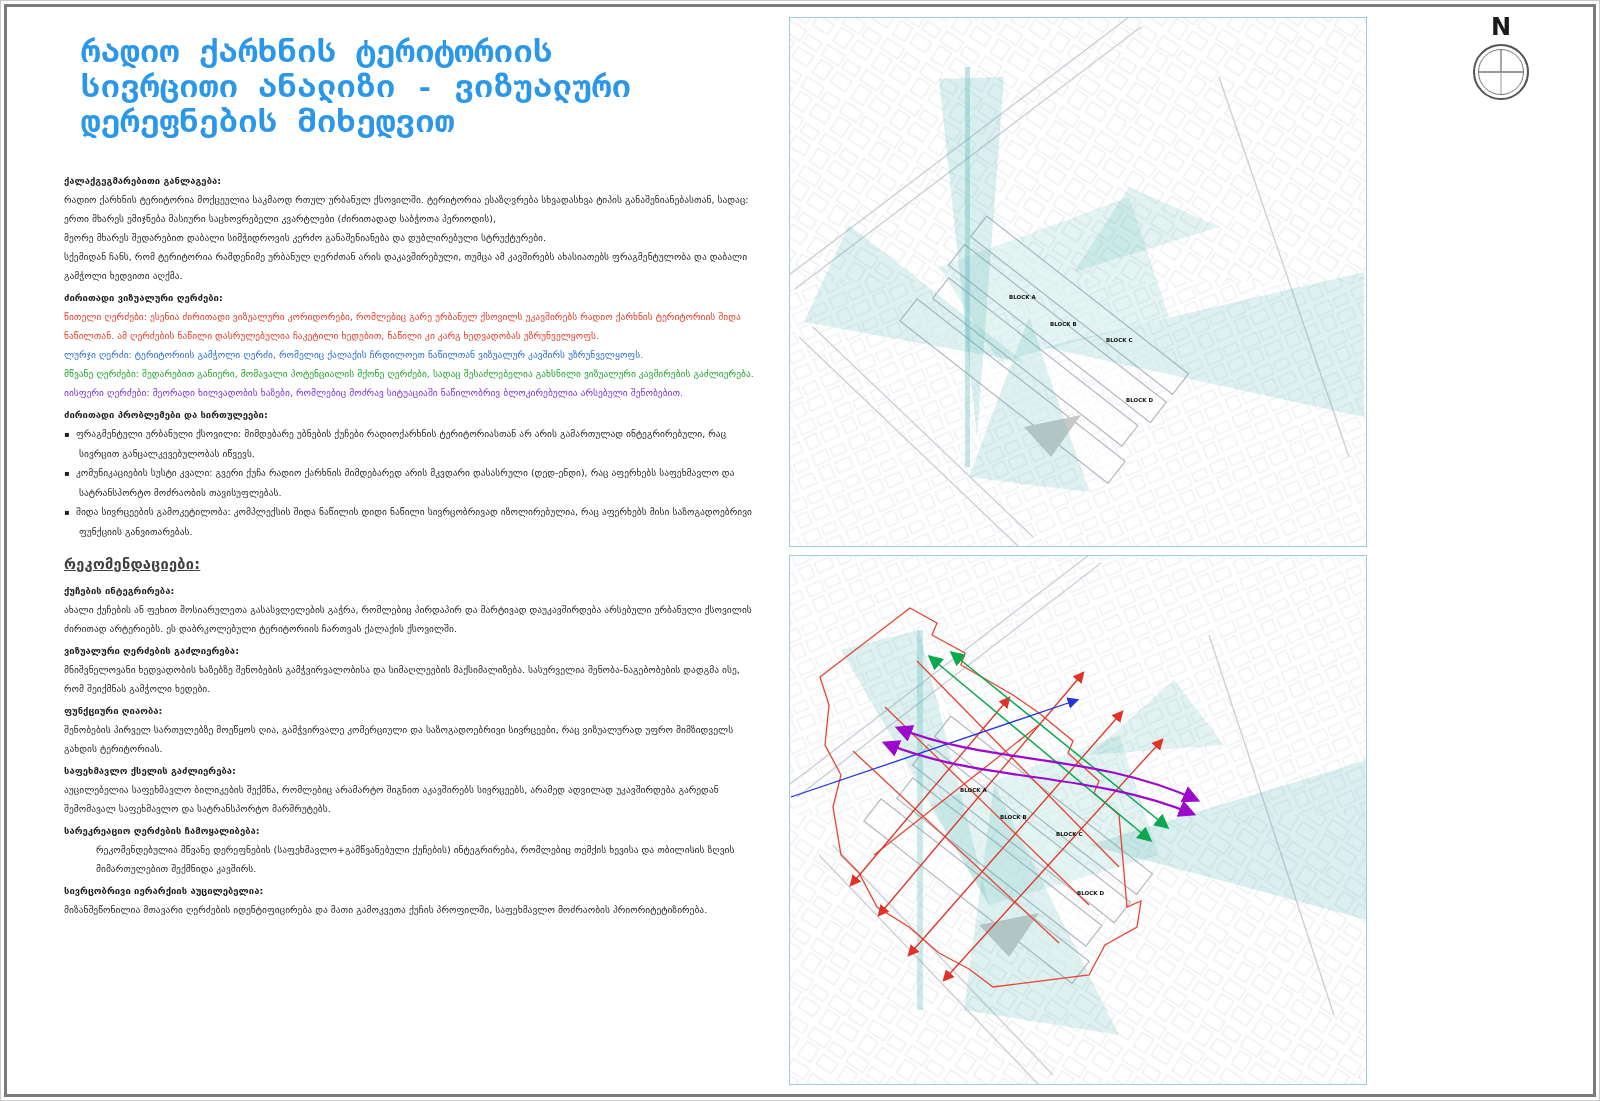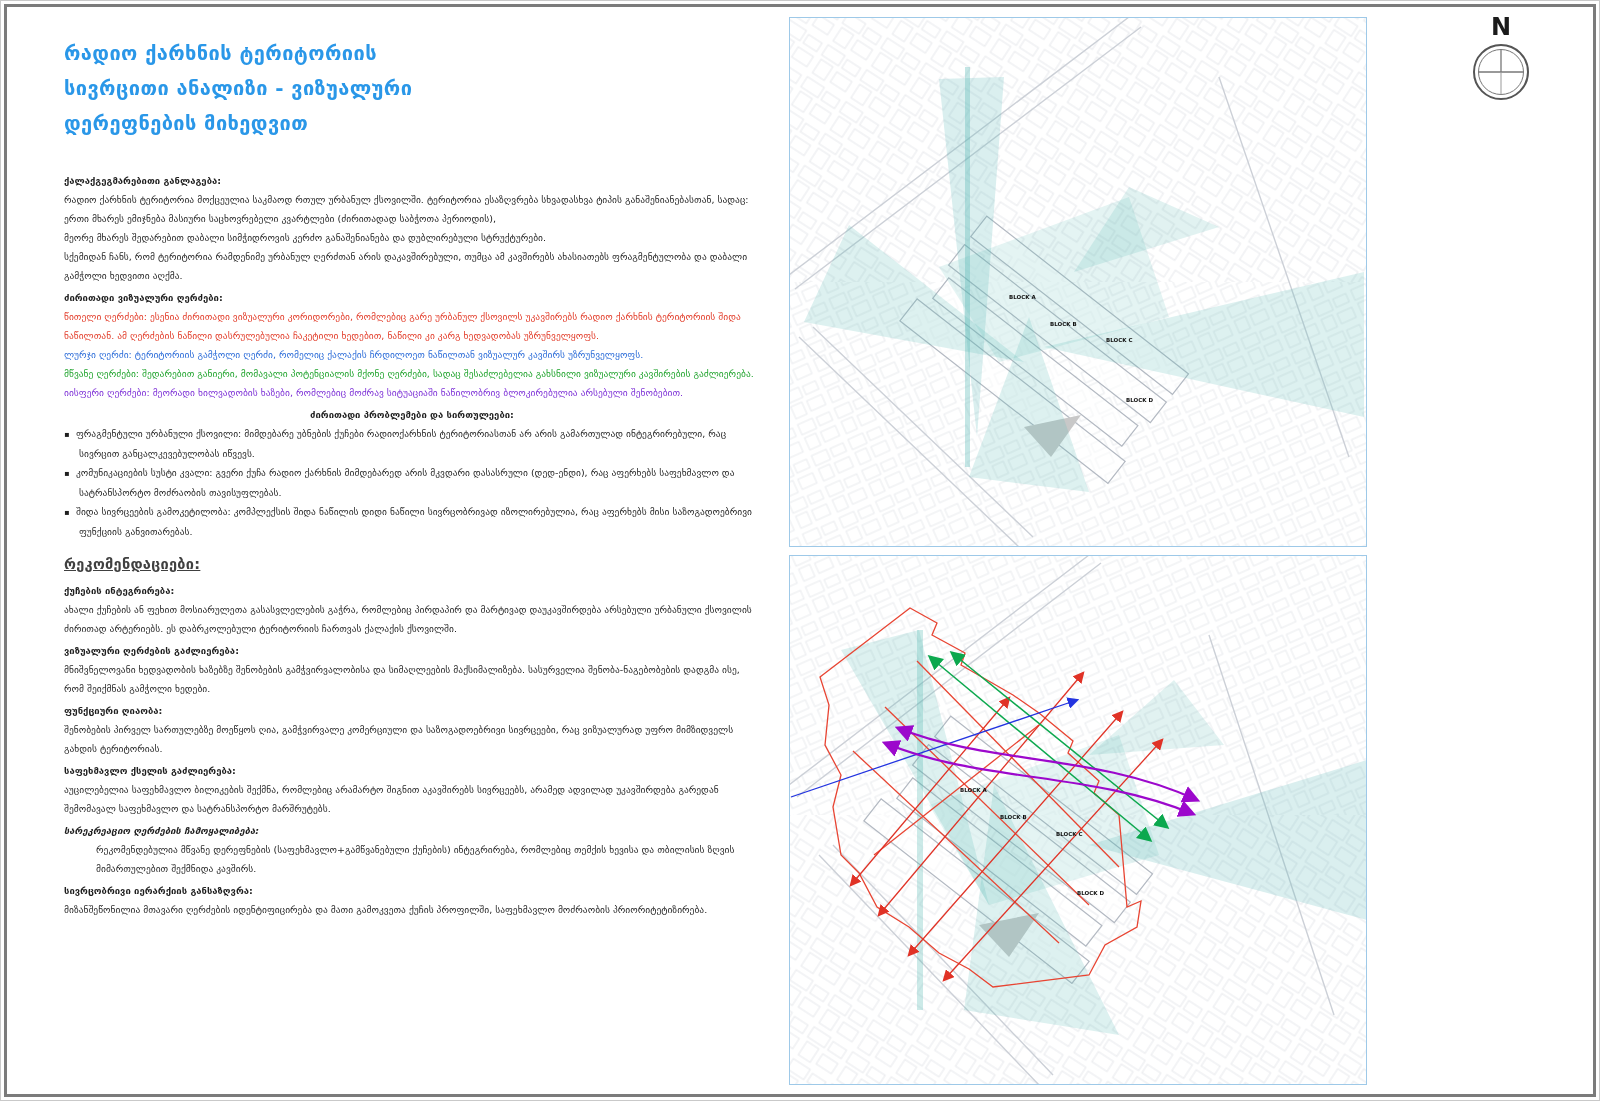--- a/index.html
+++ b/index.html
@@ -6,22 +6,22 @@
   body{
     width:1600px;height:1101px;position:relative;background:#ffffff;
     font-family:"DejaVu Sans",sans-serif;overflow:hidden;
   }
   .page-frame{position:absolute;inset:4px;border:3px solid #7b7b7b;pointer-events:none;}
   .page-frame-outer{position:absolute;inset:0;border:1px solid #c9c9c9;pointer-events:none;}
 
   
   .left-col{position:absolute;left:64px;top:36px;width:696px;}
   .title{
-    font-size:20px;line-height:35px;font-weight:bold;letter-spacing:.4px;
-    white-space:pre-line;margin:0 0 30px 0;
+    font-size:32px;line-height:35px;font-weight:bold;letter-spacing:.4px;
+    white-space:pre-line;margin:0 0 30px 17px;font-family:Liberation Mono, monospace;
   }
   .sec{font-size:9.5px;line-height:19px;}
   .sec.heading{font-weight:bold;margin-top:3px;}
   .sec.section-title{font-size:14.5px;font-weight:bold;margin:14px 0 7px 0;letter-spacing:.3px;}
   .sec.bullet{padding-left:15px;text-indent:-15px;}
   .bsq{font-size:8px;margin-right:4px;}
 
   
   .panel{position:absolute;width:578px;height:530px;background:#fdfdfe;box-sizing:border-box;}
   #map-top{left:789px;top:17px;}
@@ -47,36 +47,36 @@
       <div class="sec heading" style="color: rgb(31, 31, 31);">ქალაქგეგმარებითი განლაგება:</div>
       <div class="sec para" style="color: rgb(31, 31, 31);">რადიო ქარხნის ტერიტორია მოქცეულია საკმაოდ რთულ ურბანულ ქსოვილში. ტერიტორია ესაზღვრება სხვადასხვა ტიპის განაშენიანებასთან, სადაც:</div>
       <div class="sec para" style="color: rgb(31, 31, 31);">ერთი მხარეს ემიჯნება მასიური საცხოვრებელი კვარტლები (ძირითადად საბჭოთა პერიოდის),</div>
       <div class="sec para" style="color: rgb(31, 31, 31);">მეორე მხარეს შედარებით დაბალი სიმჭიდროვის კერძო განაშენიანება და დუბლირებული სტრუქტურები.</div>
       <div class="sec para" style="color: rgb(31, 31, 31);">სქემიდან ჩანს, რომ ტერიტორია რამდენიმე ურბანულ ღერძთან არის დაკავშირებული, თუმცა ამ კავშირებს ახასიათებს ფრაგმენტულობა და დაბალი გამჭოლი ხედვითი აღქმა.</div>
       <div class="sec heading" style="color: rgb(31, 31, 31);">ძირითადი ვიზუალური ღერძები:</div>
       <div class="sec para" style="color: rgb(226, 58, 39);">წითელი ღერძები: ესენია ძირითადი ვიზუალური კორიდორები, რომლებიც გარე ურბანულ ქსოვილს უკავშირებს რადიო ქარხნის ტერიტორიის შიდა ნაწილთან. ამ ღერძების ნაწილი დასრულებულია ჩაკეტილი ხედებით, ნაწილი კი კარგ ხედვადობას უზრუნველყოფს.</div>
       <div class="sec para" style="color: rgb(42, 107, 216);">ლურჯი ღერძი: ტერიტორიის გამჭოლი ღერძი, რომელიც ქალაქის ჩრდილოეთ ნაწილთან ვიზუალურ კავშირს უზრუნველყოფს.</div>
       <div class="sec para" style="color: rgb(31, 163, 44);">მწვანე ღერძები: შედარებით განიერი, მომავალი პოტენციალის მქონე ღერძები, სადაც შესაძლებელია გახსნილი ვიზუალური კავშირების გაძლიერება.</div>
       <div class="sec para" style="color: rgb(124, 47, 214);">იისფერი ღერძები: მეორადი ხილვადობის ხაზები, რომლებიც მოძრავ სიტუაციაში ნაწილობრივ ბლოკირებულია არსებული შენობებით.</div>
-      <div class="sec heading" style="color: rgb(31, 31, 31); text-align: center;">ძირითადი პრობლემები და სირთულეები:</div>
+      <div class="sec heading" style="color: rgb(31, 31, 31);">ძირითადი პრობლემები და სირთულეები:</div>
       <div class="sec bullet" style="color: rgb(31, 31, 31);"><span class="bsq">▪ </span>ფრაგმენტული ურბანული ქსოვილი: მიმდებარე უბნების ქუჩები რადიოქარხნის ტერიტორიასთან არ არის გამართულად ინტეგრირებული, რაც სივრცით განცალკევებულობას იწვევს.</div>
       <div class="sec bullet" style="color: rgb(31, 31, 31);"><span class="bsq">▪ </span>კომუნიკაციების სუსტი კვალი: გვერი ქუჩა რადიო ქარხნის მიმდებარედ არის მკვდარი დასასრული (დედ-ენდი), რაც აფერხებს საფეხმავლო და სატრანსპორტო მოძრაობის თავისუფლებას.</div>
       <div class="sec bullet" style="color: rgb(31, 31, 31);"><span class="bsq">▪ </span>შიდა სივრცეების გამოკეტილობა: კომპლექსის შიდა ნაწილის დიდი ნაწილი სივრცობრივად იზოლირებულია, რაც აფერხებს მისი საზოგადოებრივი ფუნქციის განვითარებას.</div>
       <div class="sec section-title" style="color: #404040; text-decoration: underline;">რეკომენდაციები:</div>
       <div class="sec heading" style="color: rgb(31, 31, 31);">ქუჩების ინტეგრირება:</div>
       <div class="sec para" style="color: rgb(31, 31, 31);">ახალი ქუჩების ან ფეხით მოსიარულეთა გასასვლელების გაჭრა, რომლებიც პირდაპირ და მარტივად დაუკავშირდება არსებული ურბანული ქსოვილის ძირითად არტერიებს. ეს დაბრკოლებული ტერიტორიის ჩართვას ქალაქის ქსოვილში.</div>
       <div class="sec heading" style="color: rgb(31, 31, 31);">ვიზუალური ღერძების გაძლიერება:</div>
       <div class="sec para" style="color: rgb(31, 31, 31);">მნიშვნელოვანი ხედვადობის ხაზებზე შენობების გამჭვირვალობისა და სიმაღლეების მაქსიმალიზება. სასურველია შენობა-ნაგებობების დადგმა ისე, რომ შეიქმნას გამჭოლი ხედები.</div>
       <div class="sec heading" style="color: rgb(31, 31, 31);">ფუნქციური ღიაობა:</div>
       <div class="sec para" style="color: rgb(31, 31, 31);">შენობების პირველ სართულებზე მოეწყოს ღია, გამჭვირვალე კომერციული და საზოგადოებრივი სივრცეები, რაც ვიზუალურად უფრო მიმზიდველს გახდის ტერიტორიას.</div>
       <div class="sec heading" style="color: rgb(31, 31, 31);">საფეხმავლო ქსელის გაძლიერება:</div>
       <div class="sec para" style="color: rgb(31, 31, 31);">აუცილებელია საფეხმავლო ბილიკების შექმნა, რომლებიც არამარტო შიგნით აკავშირებს სივრცეებს, არამედ ადვილად უკავშირდება გარედან შემომავალ საფეხმავლო და სატრანსპორტო მარშრუტებს.</div>
-      <div class="sec heading" style="color: rgb(31, 31, 31); font-style: italic;">სარეკრეაციო ღერძების ჩამოყალიბება:</div>
+      <div class="sec heading" style="color: rgb(31, 31, 31);">სარეკრეაციო ღერძების ჩამოყალიბება:</div>
       <div class="sec para" style="color: rgb(31, 31, 31); margin-left: 32px;">რეკომენდებულია მწვანე დერეფნების (საფეხმავლო+გამწვანებული ქუჩების) ინტეგრირება, რომლებიც თემქის ხევისა და თბილისის ზღვის მიმართულებით შექმნიდა კავშირს.</div>
-      <div class="sec heading" style="color: rgb(31, 31, 31);">სივრცობრივი იერარქიის განსაზღვრა:</div>
+      <div class="sec heading" style="color: rgb(31, 31, 31);">სივრცობრივი იერარქიის აუცილებელია:</div>
       <div class="sec para" style="color: rgb(31, 31, 31);">მიზანშეწონილია მთავარი ღერძების იდენტიფიცირება და მათი გამოკვეთა ქუჩის პროფილში, საფეხმავლო მოძრაობის პრიორიტეტიზირება.</div>
     </div>
 </div>
 
 <div class="panel" id="map-top">
   <svg width="578" height="530" viewBox="0 0 578 530">
     <defs>
       <pattern id="fabric" width="46" height="38" patternUnits="userSpaceOnUse" patternTransform="rotate(33)">
         <rect x="2" y="2" width="20" height="12" fill="#ffffff" stroke="#d7dae0" stroke-width="1"></rect>
         <rect x="26" y="4" width="16" height="10" fill="#ffffff" stroke="#d7dae0" stroke-width="1"></rect>

